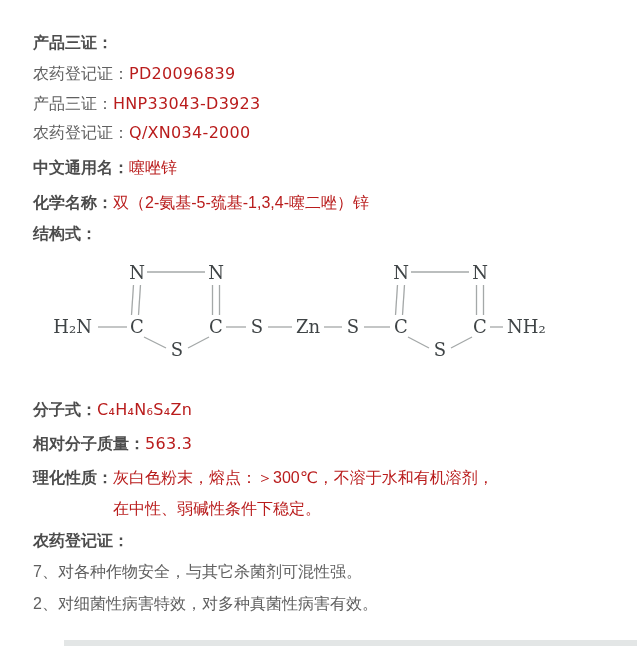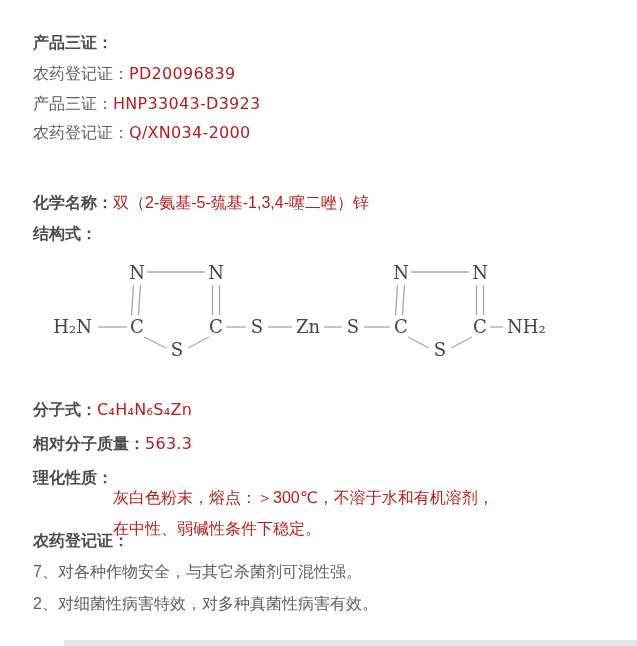--- a/index.html
+++ b/index.html
@@ -21,21 +21,21 @@
     color: #606060;
     white-space: nowrap;
     display: flex;
     align-items: flex-start;
   }
   .b { font-weight: bold; color: #4c4c4c; }
   .lbl { flex: 0 0 auto; }
   .val { flex: 0 1 auto; color: #b91c1c; font-weight: normal; }
   .latin { font-family: "DejaVu Sans", "Liberation Sans", sans-serif; letter-spacing: 0.3px; }
   .props-row { height: auto; line-height: 31px; white-space: normal; }
-  .props-val { white-space: normal; margin-top: 20px; }
+  .props-val { white-space: normal; }
   .structure-svg { position: absolute; left: 40px; top: 250px; width: 540px; height: 120px; }
   .structure-svg text {
     font-family: "DejaVu Serif", "Liberation Serif", serif;
     font-size: 18px;
     fill: #3f4446;
   }
   .structure-svg line { stroke: #a4a8a8; stroke-width: 1.3; }
   .bottom-bar {
     position: absolute;
     left: 64px; right: 0; bottom: 0; height: 6px;
@@ -59,20 +59,24 @@
   <div class="row" style="top:93px">
     <span class="lbl">产品三证：</span>
     <span class="val latin">HNP33043-D3923</span>
   </div>
 
   <div class="row" style="top:122px">
     <span class="lbl">农药登记证：</span>
     <span class="val latin">Q/XN034-2000</span>
   </div>
 
+  <div class="row" style="top:157px">
+    <span class="lbl b">中文通用名：</span>
+    <span class="val">噻唑锌</span>
+  </div>
 
   <div class="row" style="top:192px">
     <span class="lbl b">化学名称：</span>
     <span class="val">双（2-氨基-5-巯基-1,3,4-噻二唑）锌</span>
   </div>
 
   <div class="row b" style="top:223px">
     <span>结构式：</span>
   </div>
 

